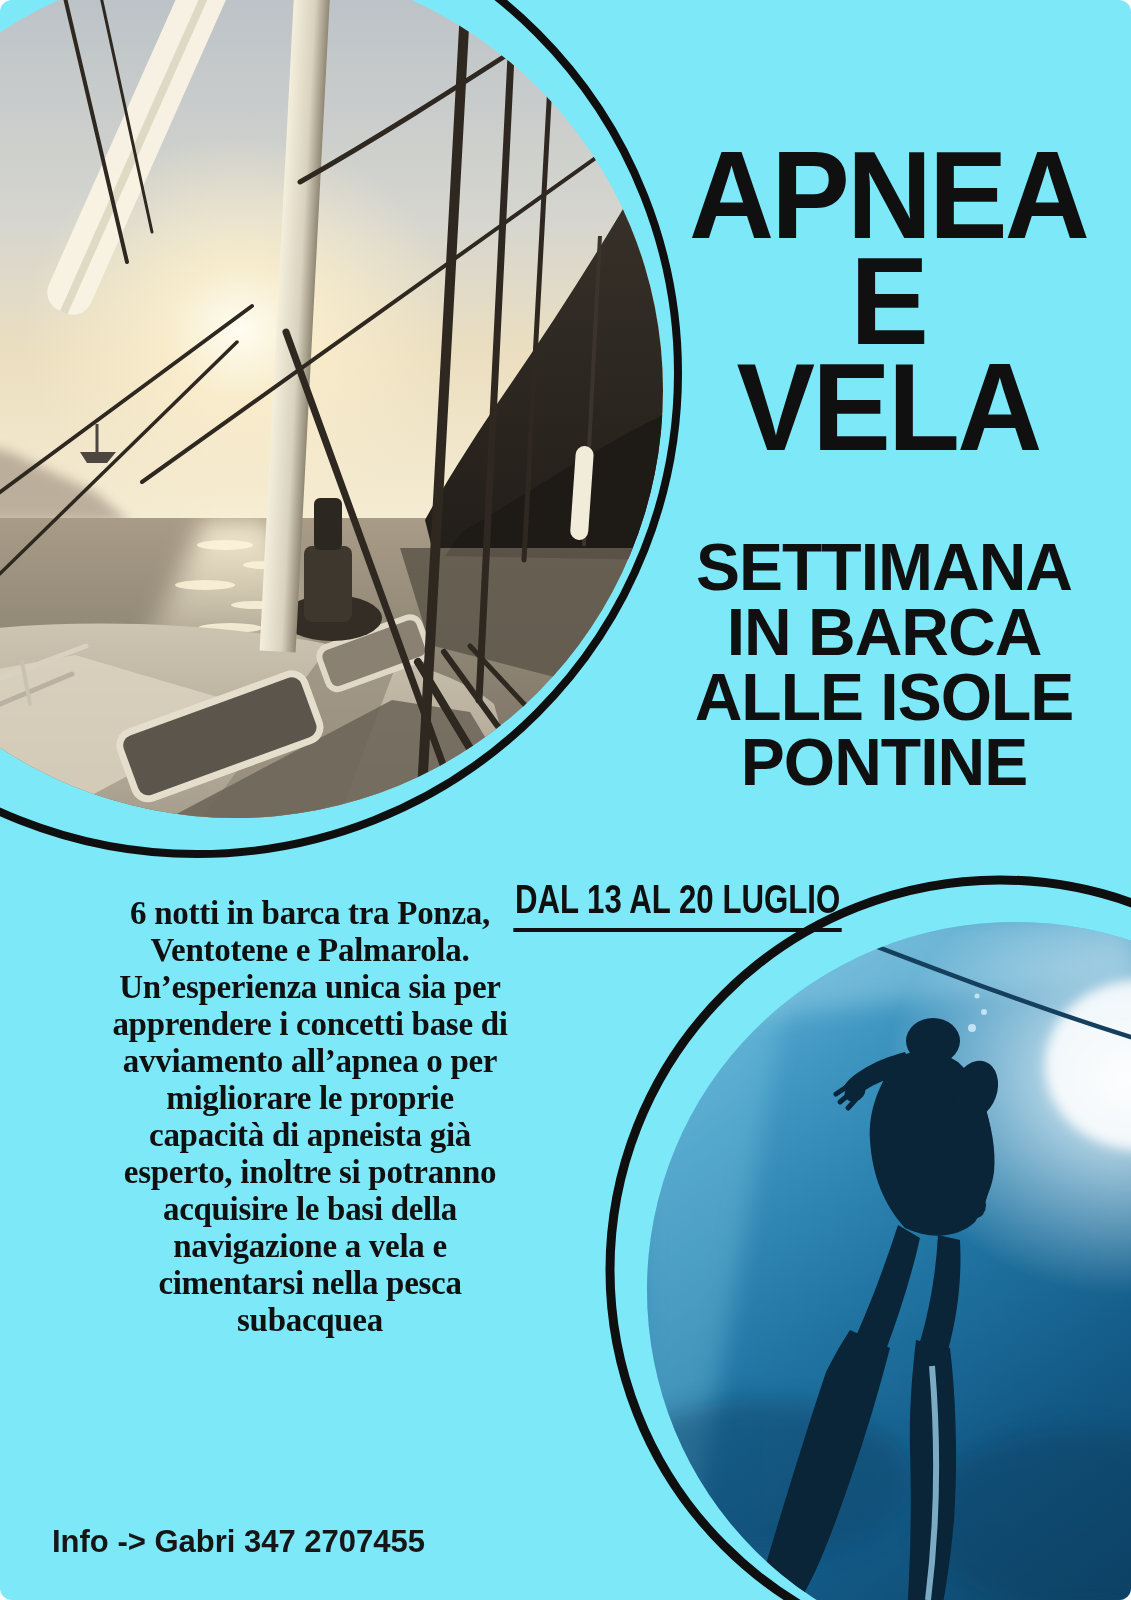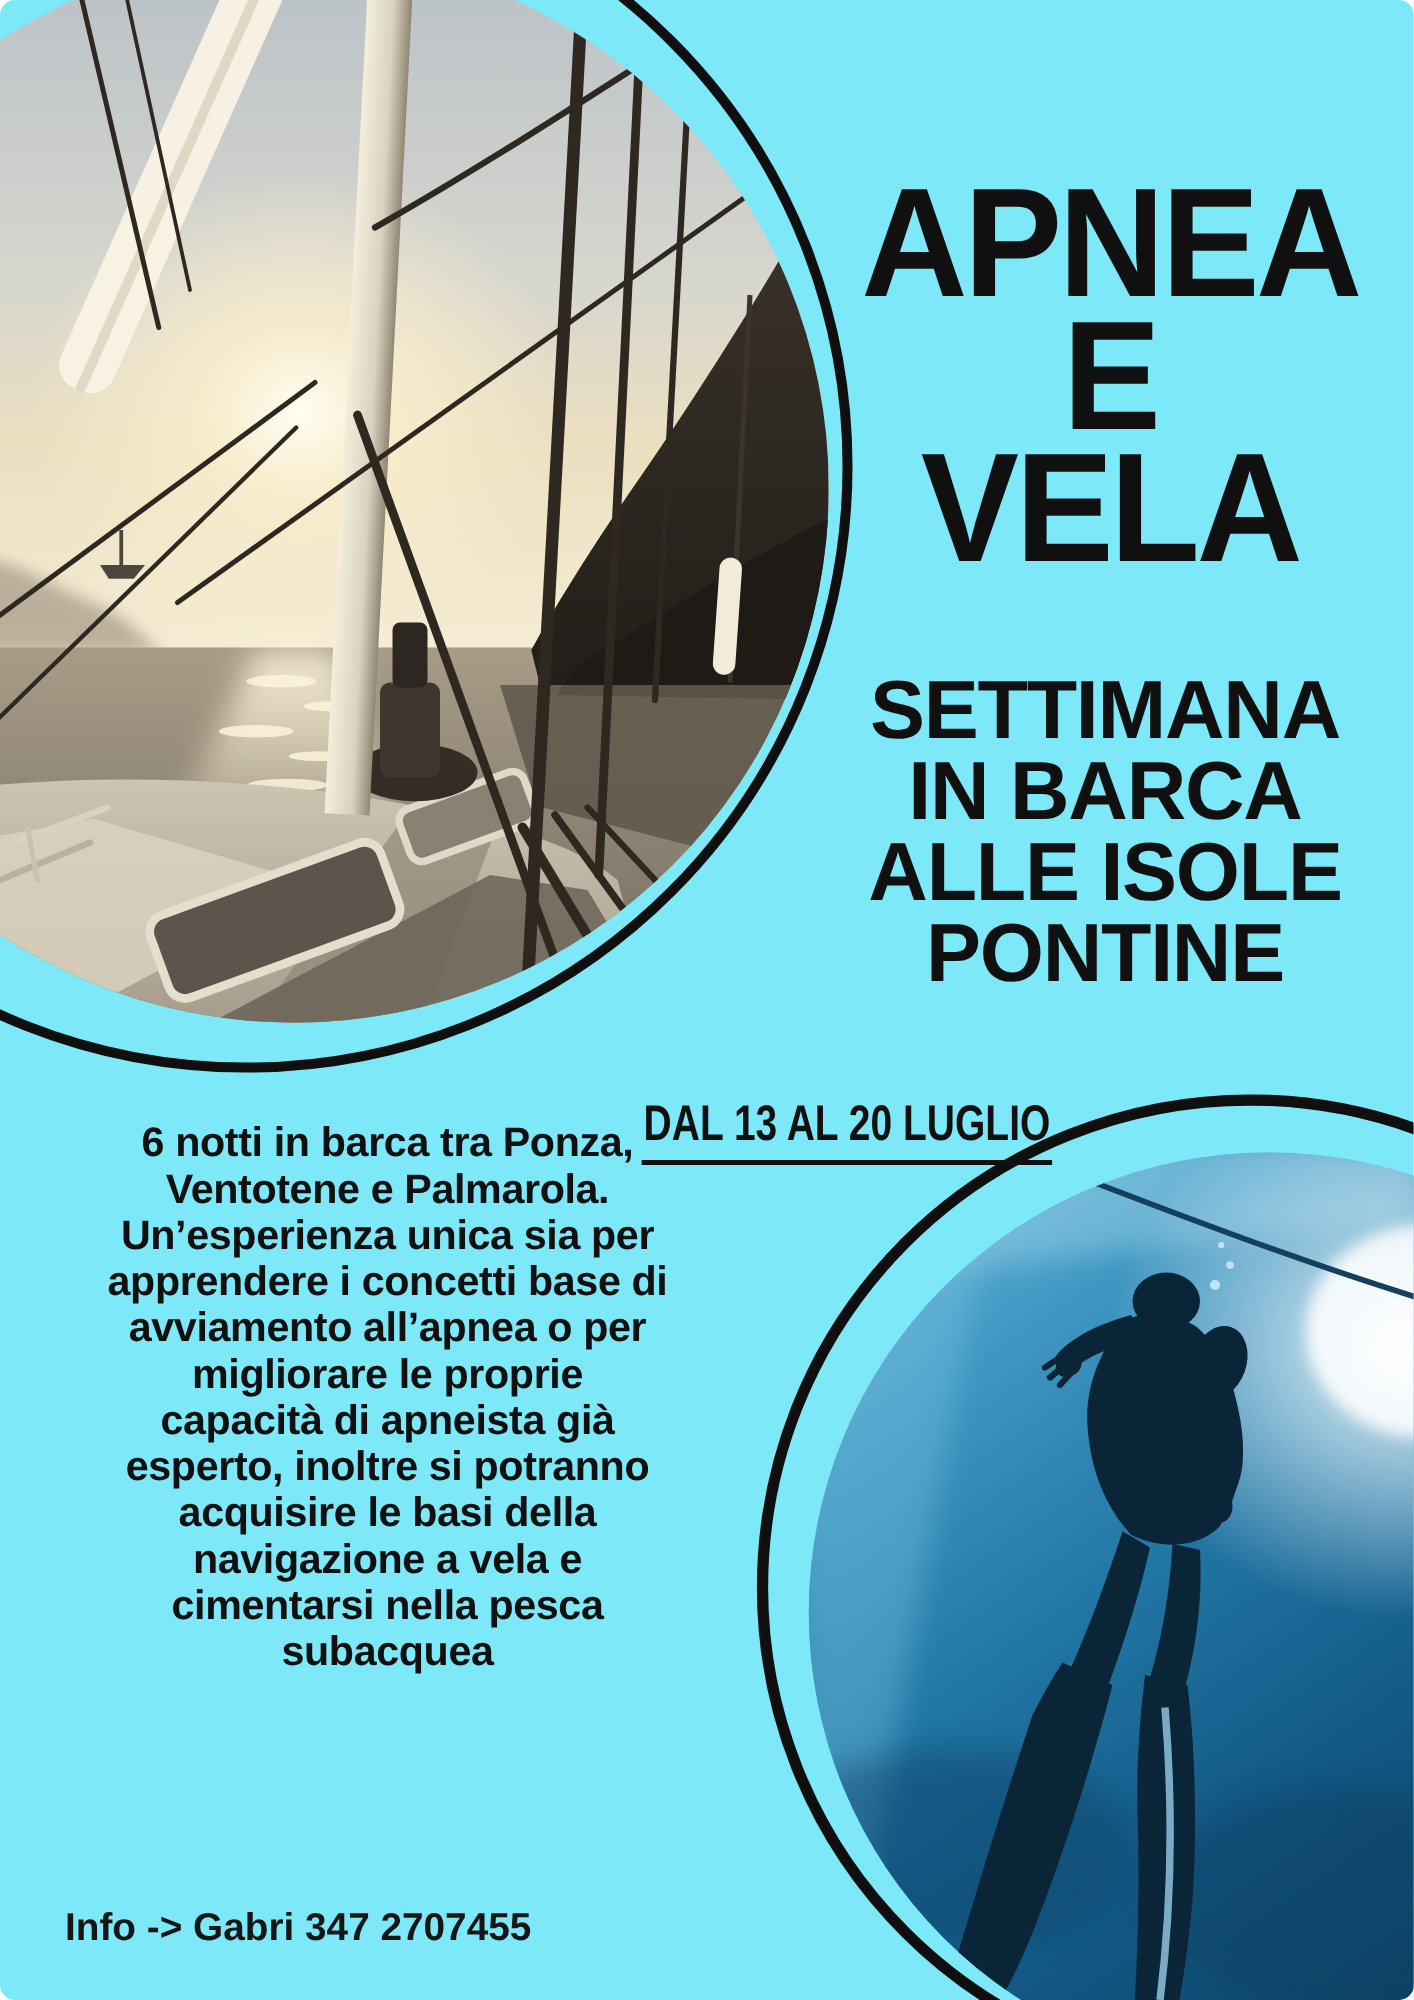--- a/index.html
+++ b/index.html
@@ -21,21 +21,21 @@
     font-size:66px;line-height:65px;font-weight:900;letter-spacing:-1px;
   }
   .date{left:378px;top:824px;width:600px;text-align:center;font-size:40px;line-height:50px;font-weight:700;}
   .date .u{
     display:inline-block;transform:scaleX(.78);transform-origin:50% 50%;
     border-bottom:4px solid var(--ink,#101010);padding:0 2px 4px 2px;white-space:nowrap;letter-spacing:0;
   }
   .body-text{
     left:10px;top:895px;width:600px;text-align:center;
     font-size:33px;line-height:37px;font-weight:700;letter-spacing:-.3px;
-    font-family:Liberation Sans, sans-serif;
+    font-family:Liberation Serif, serif;
   }
   .contact{left:52px;top:1482px;width:560px;font-size:31px;line-height:40px;font-weight:700;color:#161616;}
 </style>
 </head>
 <body>
 
 <div id="poster" style="--bg: #7DE8F8; --ink: #101010;">
 
   <svg id="art" width="1131" height="1600" viewBox="0 0 1131 1600" aria-hidden="false">
     <defs>

